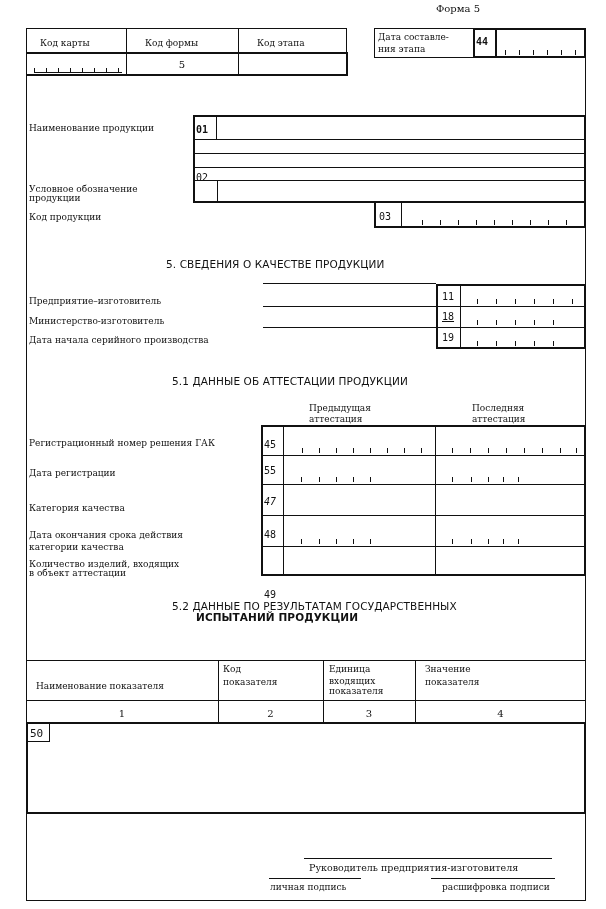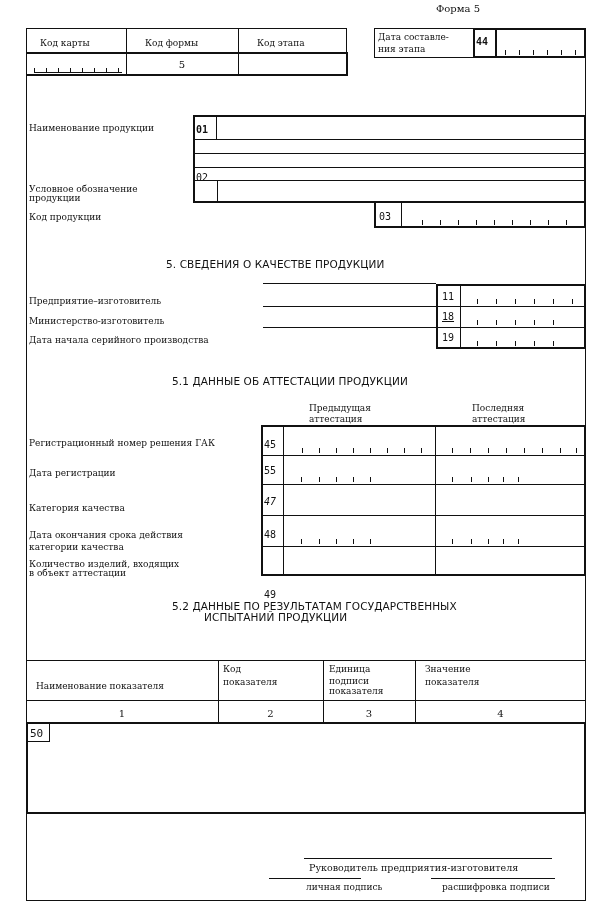--- a/index.html
+++ b/index.html
@@ -245,50 +245,50 @@
   </div>
 </div>
 
 <div class="t" style="left:29px; top:559px;">Количество изделий, входящих</div>
 <div class="t" style="left:29px; top:568px;">в объект аттестации</div>
 <div class="code" style="left:264px; top:561px;margin-top:28px;">49</div>
 <div class="field" style="left:284px; top:547px; width:150px; height:27px;"></div>
 <div class="field" style="left:436px; top:547px; width:148px; height:27px;"></div>
 
 <div class="t hd" style="left:172px; top:601px;">5.2 ДАННЫЕ ПО РЕЗУЛЬТАТАМ ГОСУДАРСТВЕННЫХ</div>
-<div class="t hd" style="left:204px; top:612px;">ИСПЫТАНИЙ ПРОДУКЦИИ</div>
+<div class="t hd" style="left:196px; top:612px;font-weight:bold;">ИСПЫТАНИЙ ПРОДУКЦИИ</div>
 
 <div class="hline" style="left:26px; top:660px; width:560px;"></div>
 <div class="hline" style="left:26px; top:700px; width:560px;"></div>
 <div class="vline" style="left:218px; top:660px; height:63px;"></div>
 <div class="vline" style="left:323px; top:660px; height:63px;"></div>
 <div class="vline" style="left:415px; top:660px; height:63px;"></div>
 
 <div class="t" style="left:36px; top:681px;">Наименование  показателя</div>
 <div class="t" style="left:223px; top:664px;">Код</div>
 <div class="t" style="left:223px; top:677px;">показателя</div>
 <div class="t" style="left:329px; top:664px;text-align:right;">Единица</div>
-<div class="t" style="left:329px; top:676px;">подписи</div>
+<div class="t" style="left:329px; top:676px;">входящих</div>
 <div class="t" style="left:329px; top:686px;">показателя</div>
 <div class="t" style="left:425px; top:664px;">Значение</div>
 <div class="t" style="left:425px; top:677px;">показателя</div>
 
 <div class="t tc" style="left:26px; width:192px; top:709px; font-size:10px;">1</div>
 <div class="t tc" style="left:218px; width:105px; top:709px; font-size:10px;">2</div>
 <div class="t tc" style="left:323px; width:92px; top:709px; font-size:10px;">3</div>
 <div class="t tc" style="left:415px; width:171px; top:709px; font-size:10px;">4</div>
 
 <div class="box thick" style="left:26px; top:722px; width:560px; height:92px;"></div>
 <div class="box" style="left:28px; top:724px; width:22px; height:18px; border-top:none; border-left:none;"></div>
 <div class="code" style="left:30px; top:728px; font-size:11px;">50</div>
 <div class="field" style="left:28px; top:724px; width:556px; height:88px;"></div>
 
 <div class="hline" style="left:304px; top:858px; width:248px;"></div>
 <div class="t" style="left:309px; top:863px; font-size:9.5px;">Руководитель предприятия-изготовителя</div>
 <div class="field" style="left:304px; top:838px; width:248px; height:20px;"></div>
 
 <div class="hline" style="left:269px; top:878px; width:92px;"></div>
-<div class="t" style="left:270px; top:882px;margin-left:36px;">личная подпись</div>
+<div class="t" style="left:270px; top:882px;">личная подпись</div>
 <div class="field" style="left:269px; top:860px; width:92px; height:18px;"></div>
 
 <div class="hline" style="left:431px; top:878px; width:124px;"></div>
 <div class="t" style="left:442px; top:882px;">расшифровка подписи</div>
 <div class="field" style="left:431px; top:860px; width:124px; height:18px;"></div>
 
 </body></html>

